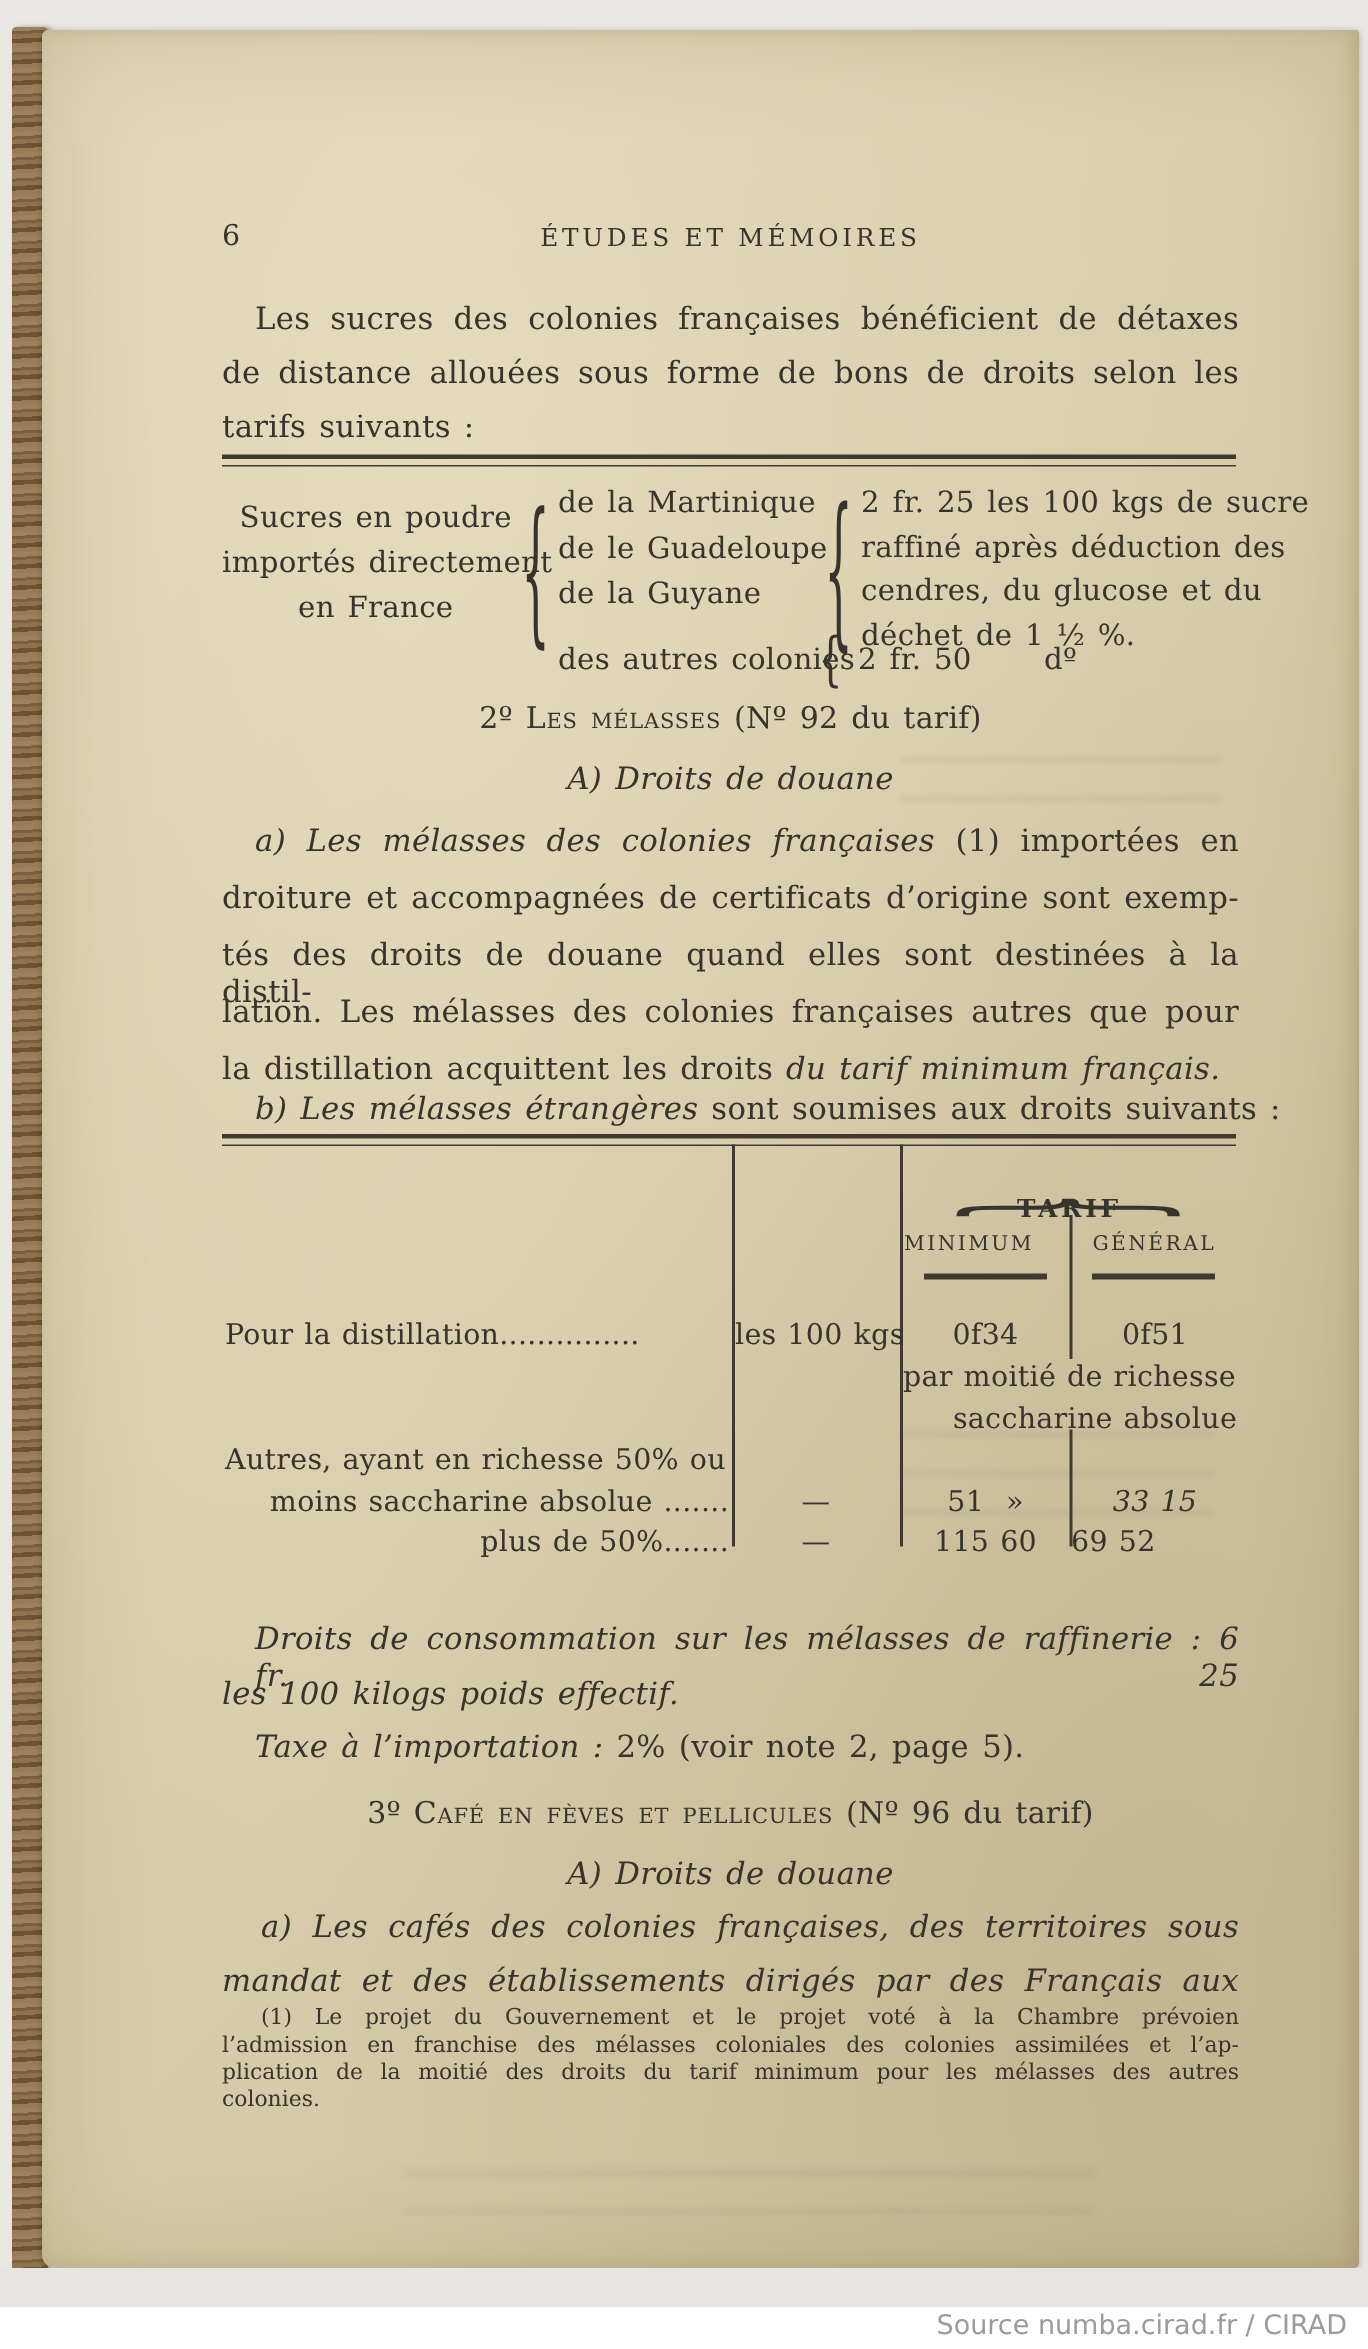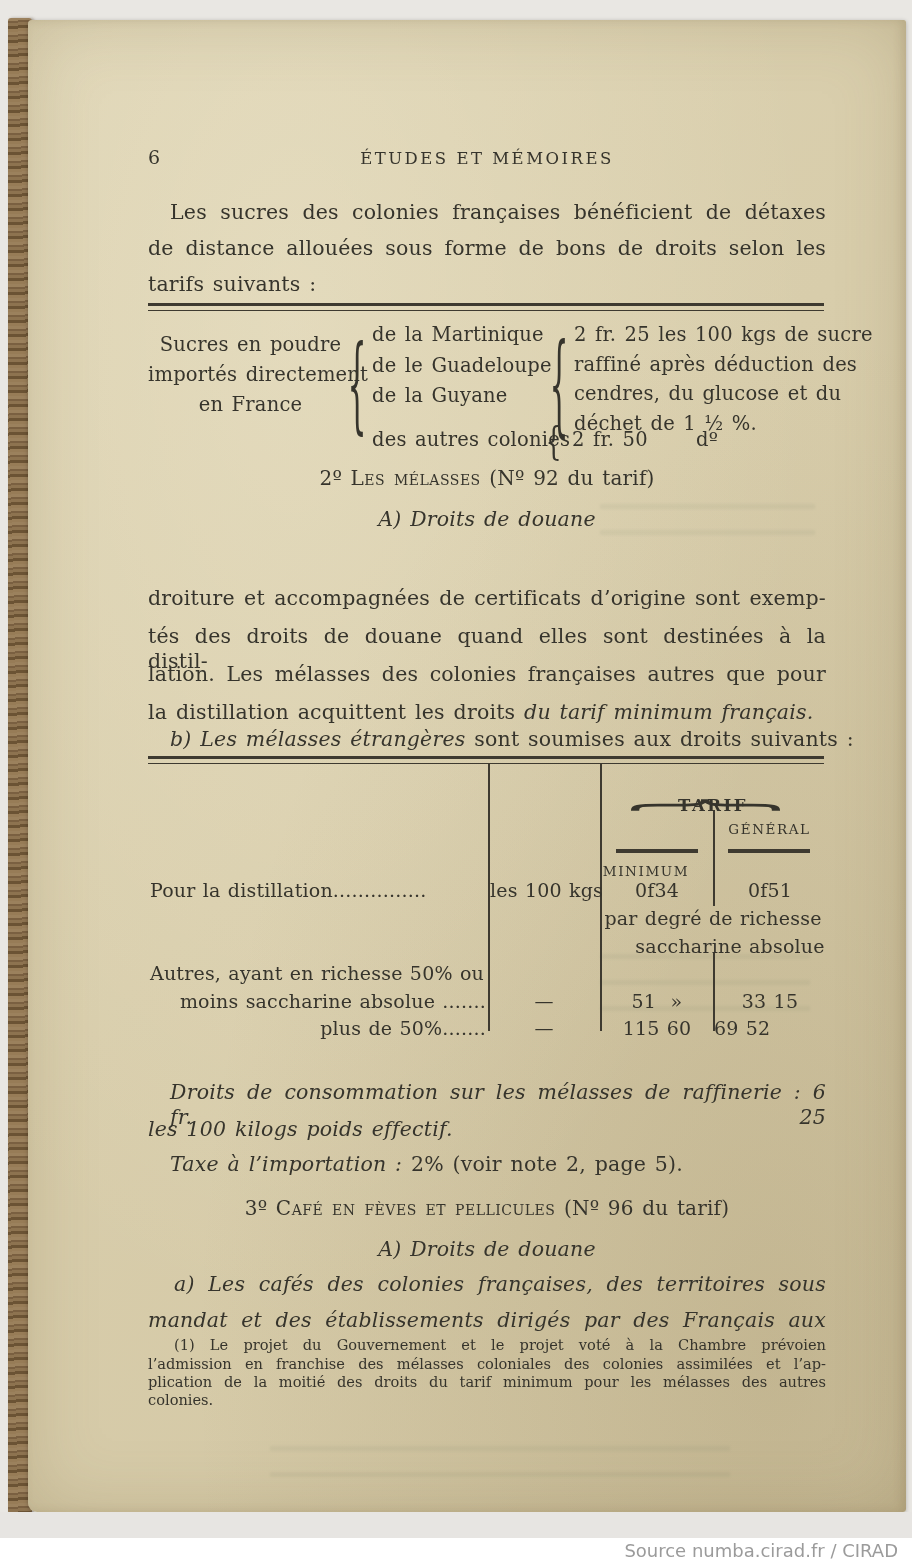--- a/index.html
+++ b/index.html
@@ -97,58 +97,61 @@
     <div class="abs line" style="left:424px;top:428px;font-size:19.5px;">2 fr. 50</div>
     <div class="abs line" style="left:548px;top:428px;font-size:19.5px;">dº</div>
 
     <div class="abs line c" style="left:0;top:466px;font-size:20px;">
       <span>2º</span>
       <span class="sc">Les mélasses</span>
       <span>(Nº 92 du tarif)</span>
     </div>
     <div class="abs line c i" style="left:0;top:507px;font-size:20.5px;">A) Droits de douane</div>
 
+    <div class="abs line jl" style="left:0;top:548px;padding-left:22px;width:656px;">
+      <span class="i">a) Les </span><span class="i">mélasses des colonies françaises</span><span> (1) importées en</span>
+    </div>
     <div class="abs line jl" style="left:0;top:586px;">droiture et accompagnées de certificats d’origine sont exemp-</div>
     <div class="abs line jl" style="left:0;top:662px;">lation. Les mélasses des colonies françaises autres que pour</div>
     <div class="abs line jl" style="left:0;top:624px;">tés des droits de douane quand elles sont destinées à la distil-</div>
     <div class="abs line" style="left:0;top:700px;">
       <span>la distillation acquittent les droits </span><span class="i">du tarif minimum français.</span>
     </div>
 
     <div class="abs line" style="left:0;top:727px;padding-left:22px;">
       <span class="i">b) Les </span><span class="i">mélasses étrangères</span><span> sont soumises aux droits suivants :</span>
     </div>
 
     <div class="abs drule" style="left:0;top:756px;"></div>
     <div class="abs vl" style="left:340px;top:763px;height:268px;"></div>
     <div class="abs vl" style="left:452px;top:763px;height:268px;"></div>
     <div class="abs tarif" style="left:452px;top:770px;width:226px;margin-top:26px;">TARIF</div>
     <div class="abs hbrace" style="left:452px;top:796px;width:226px;height:18px;">
       <span>{</span>
     </div>
-    <div class="abs hdrsmall" style="left:452px;top:863px;width:92px;">MINIMUM</div>
+    <div class="abs hdrsmall" style="left:452px;top:821px;width:92px;">MINIMUM</div>
     <div class="abs hdrsmall" style="left:565px;top:821px;width:113px;">GÉNÉRAL</div>
     <div class="abs thick" style="left:468px;top:849px;width:82px;"></div>
     <div class="abs thick" style="left:580px;top:849px;width:82px;"></div>
     <div class="abs vl" style="left:565px;top:810px;height:96px;"></div>
     <div class="abs vl" style="left:565px;top:953px;height:78px;"></div>
 
     <div class="abs line tbl" style="left:2px;top:879px;">Pour la distillation...............</div>
     <div class="abs line tbl" style="left:342px;top:879px;width:108px;text-align:center;">les 100 kgs</div>
     <div class="abs line tbl" style="left:453px;top:879px;width:112px;text-align:center;">0f34</div>
     <div class="abs line tbl" style="left:566px;top:879px;width:112px;text-align:center;">0f51</div>
 
-    <div class="abs line tbl" style="left:452px;top:907px;width:226px;text-align:center;">par degré de richesse</div>
+    <div class="abs line tbl" style="left:452px;top:907px;width:226px;text-align:center;">par moitié de richesse</div>
     <div class="abs line tbl" style="left:469px;top:935px;width:226px;text-align:center;">saccharine absolue</div>
 
     <div class="abs line tbl" style="left:2px;top:962px;">Autres, ayant en richesse 50% ou</div>
     <div class="abs line tbl" style="left:0;top:990px;width:338px;text-align:right;">moins saccharine absolue .......</div>
     <div class="abs line tbl" style="left:342px;top:990px;width:108px;text-align:center;">—</div>
     <div class="abs line tbl pre" style="left:453px;top:990px;width:112px;text-align:center;">51  »</div>
-    <div class="abs line tbl" style="left:566px;top:990px;width:112px;text-align:center;">33 15</div>
+    <div class="abs line tbl" style="left:566px;top:990px;width:112px;text-align:center;font-style:italic;">33 15</div>
 
     <div class="abs line tbl" style="left:0;top:1017px;width:338px;text-align:right;">plus de 50%.......</div>
     <div class="abs line tbl" style="left:342px;top:1017px;width:108px;text-align:center;">—</div>
     <div class="abs line tbl" style="left:453px;top:1017px;width:112px;text-align:center;">115 60</div>
     <div class="abs line tbl" style="left:566px;top:1017px;width:112px;text-align:left;">69 52</div>
 
     <div class="abs line jl i" style="left:0;top:1080px;padding-left:22px;width:656px;">Droits de consommation sur les mélasses de raffinerie : 6 fr. 25</div>
     <div class="abs line i" style="left:0;top:1117px;">les 100 kilogs poids effectif.</div>
     <div class="abs line" style="left:0;top:1152px;padding-left:22px;">
       <span class="i">Taxe à l’importation : </span><span>2% (voir note 2, page 5).</span>

